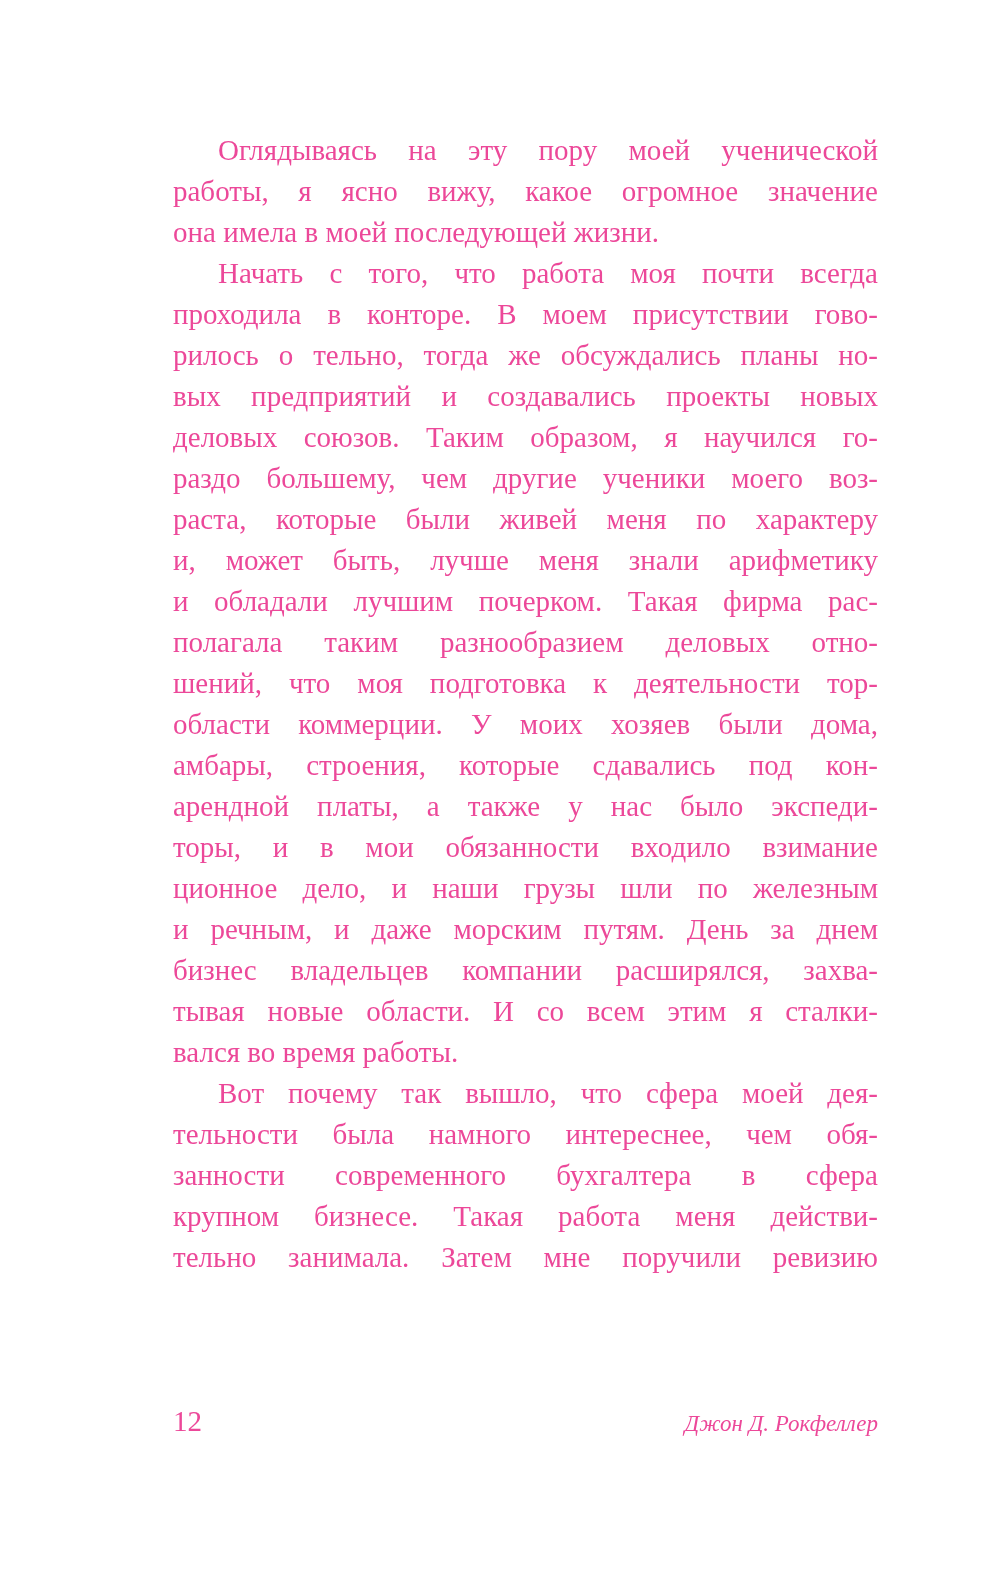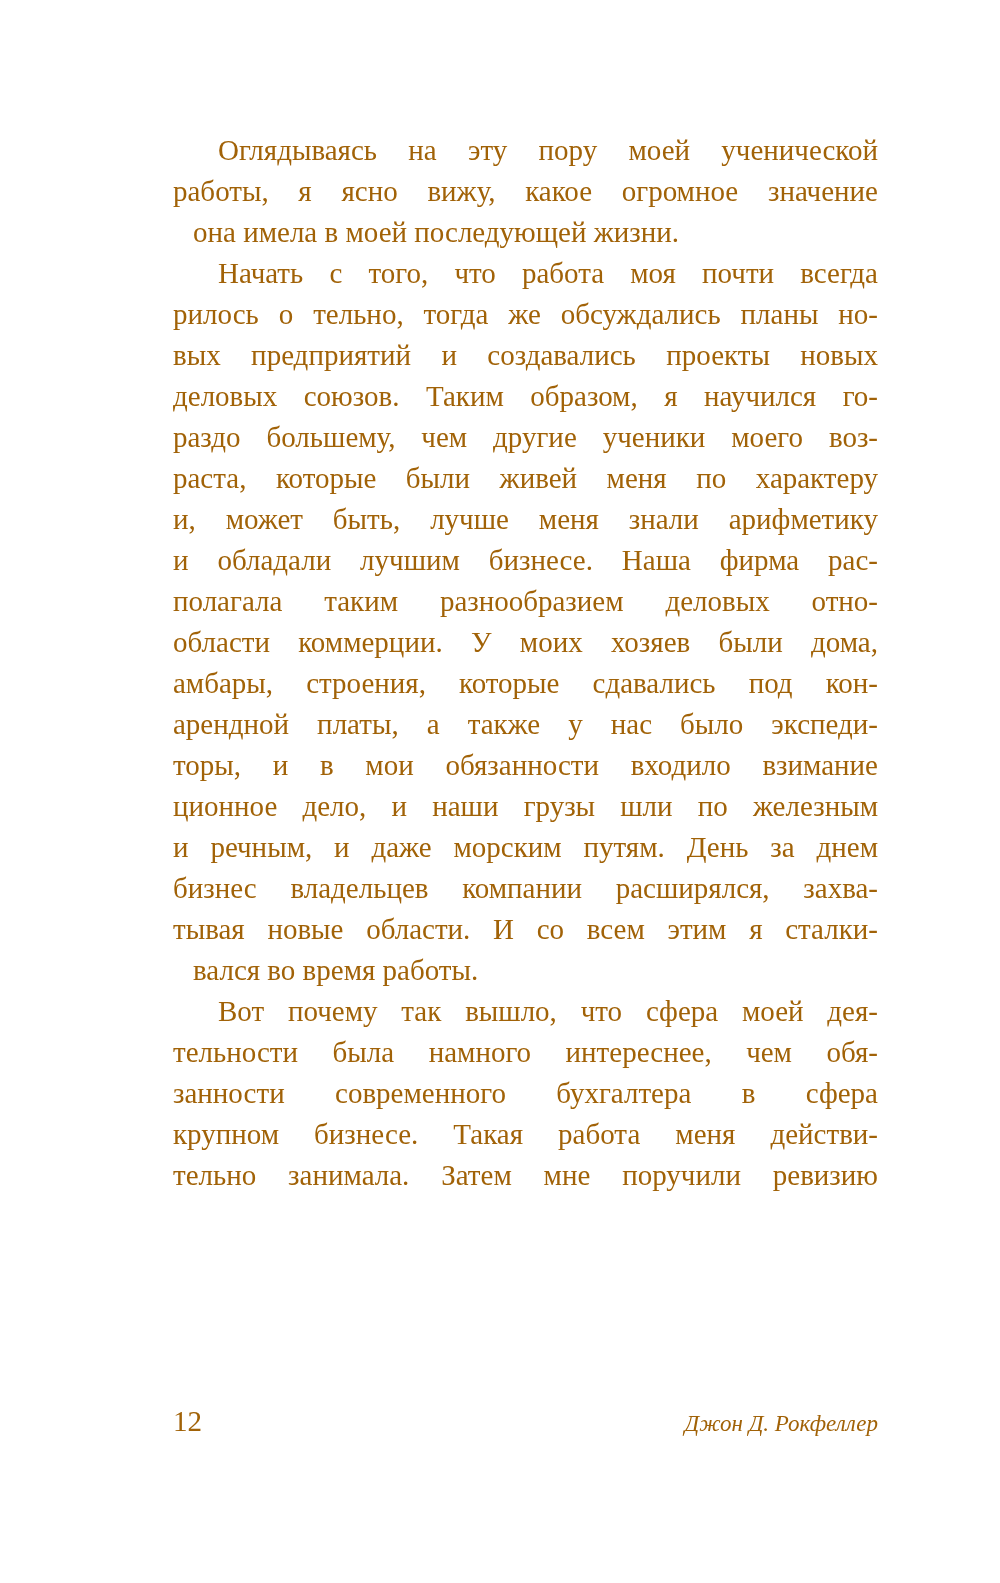--- a/index.html
+++ b/index.html
@@ -6,21 +6,21 @@
     margin: 0;
     padding: 0;
     background: #ffffff;
   }
   .page {
     position: relative;
     width: 1000px;
     height: 1583px;
     background: #ffffff;
     font-family: "Liberation Serif", "DejaVu Serif", serif;
-    color: #a16207;
+    color: #ec4899;
     overflow: hidden;
   }
   .textblock {
     position: absolute;
     left: 173px;
     top: 130px;
     width: 705px;
   }
   .line {
     font-size: 29px;
@@ -29,21 +29,20 @@
     text-align: justify;
     text-align-last: justify;
     overflow: visible;
   }
   .line.indent {
     text-indent: 45px;
   }
   .line.endleft {
     text-align: center;
     text-align-last: left;
-    margin-left: 20px;
   }
   .footer {
     position: absolute;
     left: 173px;
     top: 1406px;
     width: 705px;
     display: flex;
     justify-content: space-between;
     align-items: baseline;
   }
@@ -61,28 +60,30 @@
 </head>
 <body>
 
 <div class="page">
 
   <div class="textblock" id="textblock">
       <div class="line indent">Оглядываясь на эту пору моей ученической</div>
       <div class="line">работы, я ясно вижу, какое огромное значение</div>
       <div class="line endleft">она имела в моей последующей жизни.</div>
       <div class="line indent">Начать с того, что работа моя почти всегда</div>
+      <div class="line">проходила в конторе. В моем присутствии гово-</div>
       <div class="line">рилось о тельно, тогда же обсуждались планы но-</div>
       <div class="line">вых предприятий и создавались проекты новых</div>
       <div class="line">деловых союзов. Таким образом, я научился го-</div>
       <div class="line">раздо большему, чем другие ученики моего воз-</div>
       <div class="line">раста, которые были живей меня по характеру</div>
       <div class="line">и, может быть, лучше меня знали арифметику</div>
-      <div class="line">и обладали лучшим бизнесе. Наша фирма рас-</div>
+      <div class="line">и обладали лучшим почерком. Такая фирма рас-</div>
       <div class="line">полагала таким разнообразием деловых отно-</div>
+      <div class="line">шений, что моя подготовка к деятельности тор-</div>
       <div class="line">области коммерции. У моих хозяев были дома,</div>
       <div class="line">амбары, строения, которые сдавались под кон-</div>
       <div class="line">арендной платы, а также у нас было экспеди-</div>
       <div class="line">торы, и в мои обязанности входило взимание</div>
       <div class="line">ционное дело, и наши грузы шли по железным</div>
       <div class="line">и речным, и даже морским путям. День за днем</div>
       <div class="line">бизнес владельцев компании расширялся, захва-</div>
       <div class="line">тывая новые области. И со всем этим я сталки-</div>
       <div class="line endleft">вался во время работы.</div>
       <div class="line indent">Вот почему так вышло, что сфера моей дея-</div>

